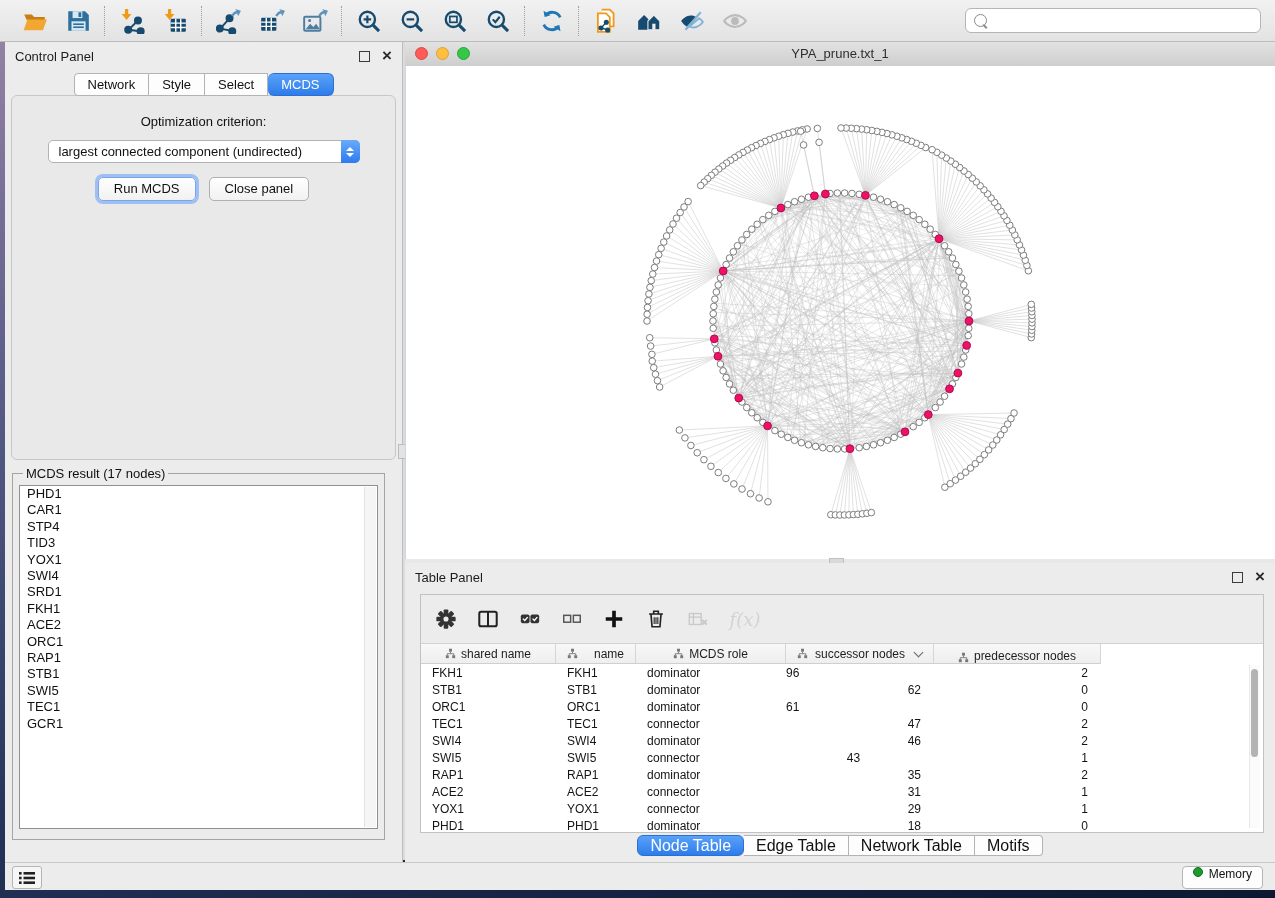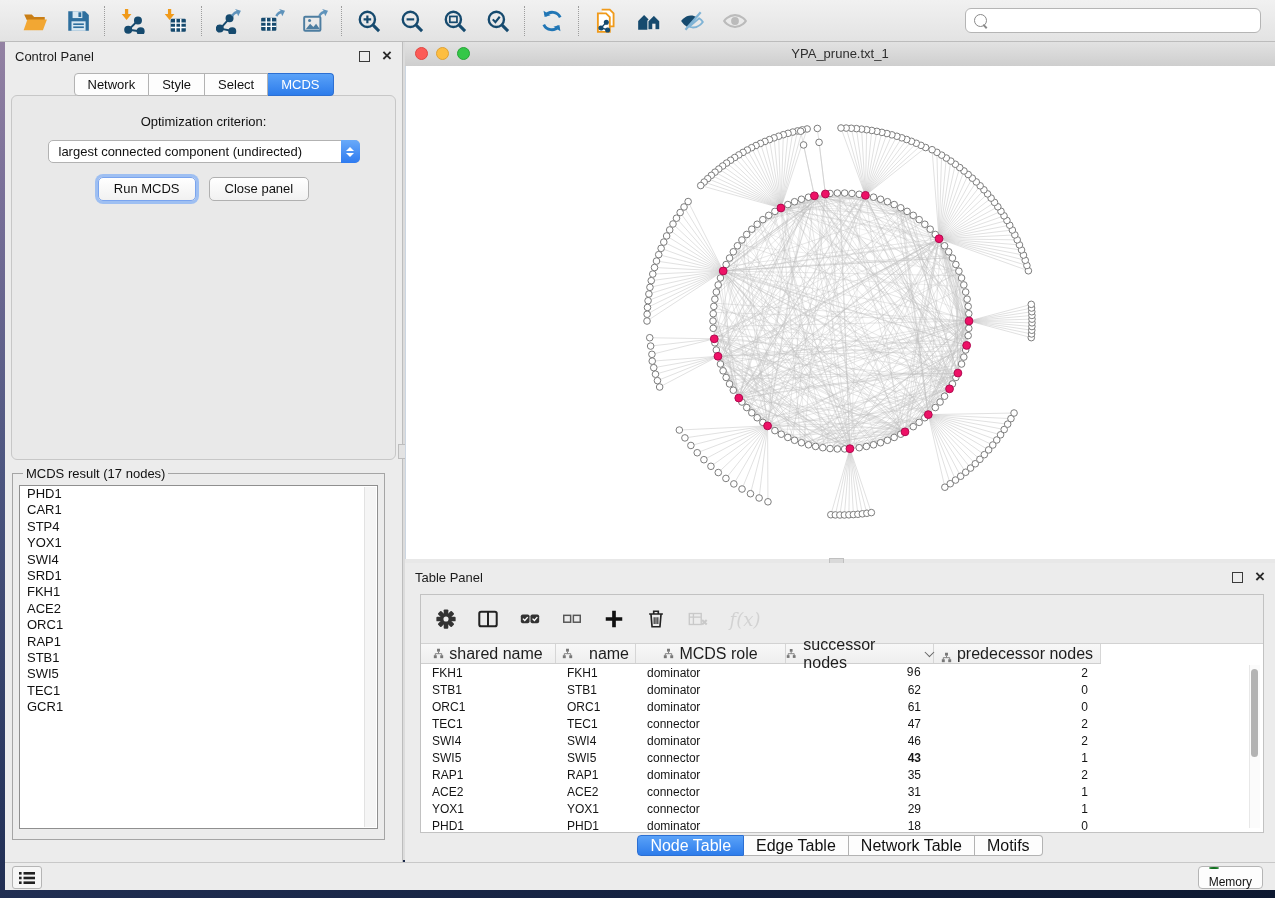--- a/index.html
+++ b/index.html
@@ -31,21 +31,21 @@
     border-right:1px solid #bdbdbd;box-sizing:border-box;}
   .panel-header{height:28px;display:flex;align-items:center;padding:0 10px;font-size:13px;color:#1c1c1c;}
   .hdr-buttons{margin-left:auto;display:flex;gap:12px;align-items:center;}
   .float-btn{width:9px;height:9px;border:1.5px solid #3a3a3a;background:transparent;}
   .close-btn{font-size:17px;font-weight:bold;color:#2a2a2a;line-height:10px;}
   .cp-tabs{position:absolute;left:50%;transform:translateX(-50%);top:31px;display:flex;z-index:3;}
   .tab{background:#fdfdfd;border:1px solid #b3b3b3;border-left-width:0;font-size:13px;color:#111;
     padding:3px 13px;line-height:15px;white-space:nowrap;}
   .tab:first-child{border-left-width:1px;border-radius:4px 0 0 4px;}
   .tab:last-child{border-radius:0 4px 4px 0;}
-  .tab.active{background:linear-gradient(#5aa2f8,#2d7ceb);border-color:#2c6fd2;color:#fff;}
+  .tab.active{background:linear-gradient(#5aa2f8,#2d7ceb);border-color:#2c6fd2;color:#fff;border-radius:6px;}
   .cp-content{position:absolute;left:6px;right:6px;top:53px;height:363px;background:#e9e9e9;
     border:1px solid #c7c7c7;border-radius:6px;z-index:1;}
   .opt-label{margin-top:18px;text-align:center;font-size:13px;color:#111;}
   .combo{margin:11px auto 0;width:312px;height:23px;background:#fff;border:1px solid #b2b2b2;
     border-radius:5px;display:flex;align-items:center;box-sizing:border-box;position:relative;}
   .combo-text{flex:1;font-size:13px;color:#111;padding-left:10px;white-space:nowrap;}
   .combo-stepper{width:19px;height:23px;margin:-1px -1px -1px 0;border-radius:0 5px 5px 0;
     background:linear-gradient(#69aaf9,#2e7bf0);display:flex;flex-direction:column;
     align-items:center;justify-content:center;gap:2px;}
   .chev{width:0;height:0;border-left:4px solid transparent;border-right:4px solid transparent;}
@@ -85,39 +85,39 @@
   .table-panel{position:absolute;left:405px;top:563px;width:870px;height:299px;background:#ececec;}
   .tp-box{position:absolute;left:15px;top:31px;width:844px;height:239px;background:#fff;
     border:1px solid #c2c2c2;box-sizing:border-box;}
   .tp-toolbar{height:48px;background:#ececec;border-bottom:1px solid #d2d2d2;
     display:flex;align-items:center;gap:18px;padding:0 13px;}
   .tp-btn{width:24px;height:24px;display:flex;align-items:center;justify-content:center;}
   .tp-btn svg{width:22px;height:22px;}
   .tp-btn.disabled{opacity:.45;}
   .fx{font-family:"DejaVu Serif",serif;font-style:italic;color:#b4b4b4;font-size:18px;}
   .tbl-header{display:flex;height:19px;background:linear-gradient(#f8f8f8,#eeeeee);
-    border-bottom:1px solid #cfcfcf;font-size:16px;color:#1d1d1d;width:680px;}
+    border-bottom:1px solid #cfcfcf;font-size:12px;color:#1d1d1d;width:680px;}
   .th{display:flex;align-items:center;justify-content:center;gap:5px;box-sizing:border-box;
     border-right:1px solid #d6d6d6;position:relative;}
   .sortchev{width:6px;height:6px;border-left:1.4px solid #666;border-bottom:1.4px solid #666;
     transform:rotate(-45deg);margin-left:3px;margin-top:-3px;}
   .tr{display:flex;height:17px;font-size:12px;color:#151515;align-items:center;}
   .td{box-sizing:border-box;white-space:nowrap;overflow:hidden;}
   .tp-scroll{position:absolute;right:3px;top:70px;bottom:4px;width:10px;background:#fbfbfb;border-left:1px solid #e8e8e8;}
   .tp-thumb{position:absolute;left:1px;width:7px;top:4px;height:88px;background:#b3b3b3;border-radius:4px;}
   .tp-tabs{position:absolute;left:0;right:0;top:272px;display:flex;justify-content:center;}
   .tp-tabs .tab{font-size:16px;padding:2px 12px;}
 
   
   .status-bar{position:absolute;left:5px;top:862px;width:1270px;height:28px;background:#ececec;
     border-top:1px solid #c8c8c8;box-sizing:border-box;}
   .list-btn{position:absolute;left:7px;top:3px;width:28px;height:21px;background:#f6f6f6;
     border:1px solid #b5b5b5;border-radius:3px;display:flex;align-items:center;justify-content:center;}
   .memory-btn{position:absolute;right:12px;top:3px;height:21px;background:#fdfdfd;border:1px solid #b5b5b5;
-    border-radius:4px;display:flex;gap:6px;padding:0 10px;font-size:12px;color:#111;flex-direction:column;}
+    border-radius:4px;display:flex;gap:6px;padding:0 10px;font-size:12px;color:#111;}
   .mem-dot{width:10px;height:10px;border-radius:50%;background:#1c9a2c;border:1px solid #127020;box-sizing:border-box;}
 </style>
 </head>
 <body>
 
 <div id="app">
   <div class="wallpaper"></div>
 
   <div class="toolbar">
     <div id="tb-icons" style="display:flex;align-items:center;">
@@ -313,20 +313,21 @@
         <button class="push-btn">Close panel</button>
       </div>
     </div>
     <fieldset class="mcds-group">
       <legend>MCDS result (17 nodes)</legend>
       <div class="mcds-list" id="mcds-list">
         <div class="mcds-scroll"></div>
       <div class="mcds-item">PHD1</div>
           <div class="mcds-item">CAR1</div>
           <div class="mcds-item">STP4</div>
+          <div class="mcds-item">TID3</div>
           <div class="mcds-item">YOX1</div>
           <div class="mcds-item">SWI4</div>
           <div class="mcds-item">SRD1</div>
           <div class="mcds-item">FKH1</div>
           <div class="mcds-item">ACE2</div>
           <div class="mcds-item">ORC1</div>
           <div class="mcds-item">RAP1</div>
           <div class="mcds-item">STB1</div>
           <div class="mcds-item">SWI5</div>
           <div class="mcds-item">TEC1</div>
@@ -1338,56 +1339,56 @@
     <rect x="7.9" y="7.9" width="3.2" height="3.2" fill="#777"></rect>
             </svg>
             <span>predecessor nodes</span>
           </div>
         </div>
       <div id="tbl-body">
           <div class="tr">
             <div class="td" style="width: 135px; text-align: left; padding: 0px 0px 0px 11px;">FKH1</div>
             <div class="td" style="width: 80px; text-align: left; padding: 0px 0px 0px 11px;">FKH1</div>
             <div class="td" style="width: 150px; text-align: left; padding: 0px 0px 0px 11px;">dominator</div>
-            <div class="td" style="width: 148px; text-align: right; padding: 0px 13px 0px 0px; font-family: Liberation Mono, monospace;">96</div>
+            <div class="td" style="width: 148px; text-align: left; padding: 0px 13px 0px 0px;">96</div>
             <div class="td" style="width: 167px; text-align: right; padding: 0px 13px 0px 0px;">2</div>
           </div>
           <div class="tr">
             <div class="td" style="width: 135px; text-align: left; padding: 0px 0px 0px 11px;">STB1</div>
             <div class="td" style="width: 80px; text-align: left; padding: 0px 0px 0px 11px;">STB1</div>
             <div class="td" style="width: 150px; text-align: left; padding: 0px 0px 0px 11px;">dominator</div>
             <div class="td" style="width: 148px; text-align: right; padding: 0px 13px 0px 0px;">62</div>
             <div class="td" style="width: 167px; text-align: right; padding: 0px 13px 0px 0px;">0</div>
           </div>
           <div class="tr">
             <div class="td" style="width: 135px; text-align: left; padding: 0px 0px 0px 11px;">ORC1</div>
             <div class="td" style="width: 80px; text-align: left; padding: 0px 0px 0px 11px;">ORC1</div>
             <div class="td" style="width: 150px; text-align: left; padding: 0px 0px 0px 11px;">dominator</div>
-            <div class="td" style="width: 148px; text-align: right; padding: 0px 13px 0px 0px;">61</div>
+            <div class="td" style="width: 148px; text-align: left; padding: 0px 13px 0px 0px;">61</div>
             <div class="td" style="width: 167px; text-align: right; padding: 0px 13px 0px 0px;">0</div>
           </div>
           <div class="tr">
             <div class="td" style="width: 135px; text-align: left; padding: 0px 0px 0px 11px;">TEC1</div>
             <div class="td" style="width: 80px; text-align: left; padding: 0px 0px 0px 11px;">TEC1</div>
             <div class="td" style="width: 150px; text-align: left; padding: 0px 0px 0px 11px;">connector</div>
             <div class="td" style="width: 148px; text-align: right; padding: 0px 13px 0px 0px;">47</div>
             <div class="td" style="width: 167px; text-align: right; padding: 0px 13px 0px 0px;">2</div>
           </div>
           <div class="tr">
             <div class="td" style="width: 135px; text-align: left; padding: 0px 0px 0px 11px;">SWI4</div>
             <div class="td" style="width: 80px; text-align: left; padding: 0px 0px 0px 11px;">SWI4</div>
             <div class="td" style="width: 150px; text-align: left; padding: 0px 0px 0px 11px;">dominator</div>
             <div class="td" style="width: 148px; text-align: right; padding: 0px 13px 0px 0px;">46</div>
             <div class="td" style="width: 167px; text-align: right; padding: 0px 13px 0px 0px;">2</div>
           </div>
           <div class="tr">
             <div class="td" style="width: 135px; text-align: left; padding: 0px 0px 0px 11px;">SWI5</div>
             <div class="td" style="width: 80px; text-align: left; padding: 0px 0px 0px 11px;">SWI5</div>
             <div class="td" style="width: 150px; text-align: left; padding: 0px 0px 0px 11px;">connector</div>
-            <div class="td" style="width: 148px; text-align: right; padding: 0px 13px 0px 0px; font-weight: bold;">43</div>
+            <div class="td" style="width: 148px; text-align: center; padding: 0px 13px 0px 0px;">43</div>
             <div class="td" style="width: 167px; text-align: right; padding: 0px 13px 0px 0px;">1</div>
           </div>
           <div class="tr">
             <div class="td" style="width: 135px; text-align: left; padding: 0px 0px 0px 11px;">RAP1</div>
             <div class="td" style="width: 80px; text-align: left; padding: 0px 0px 0px 11px;">RAP1</div>
             <div class="td" style="width: 150px; text-align: left; padding: 0px 0px 0px 11px;">dominator</div>
             <div class="td" style="width: 148px; text-align: right; padding: 0px 13px 0px 0px;">35</div>
             <div class="td" style="width: 167px; text-align: right; padding: 0px 13px 0px 0px;">2</div>
           </div>
           <div class="tr">

